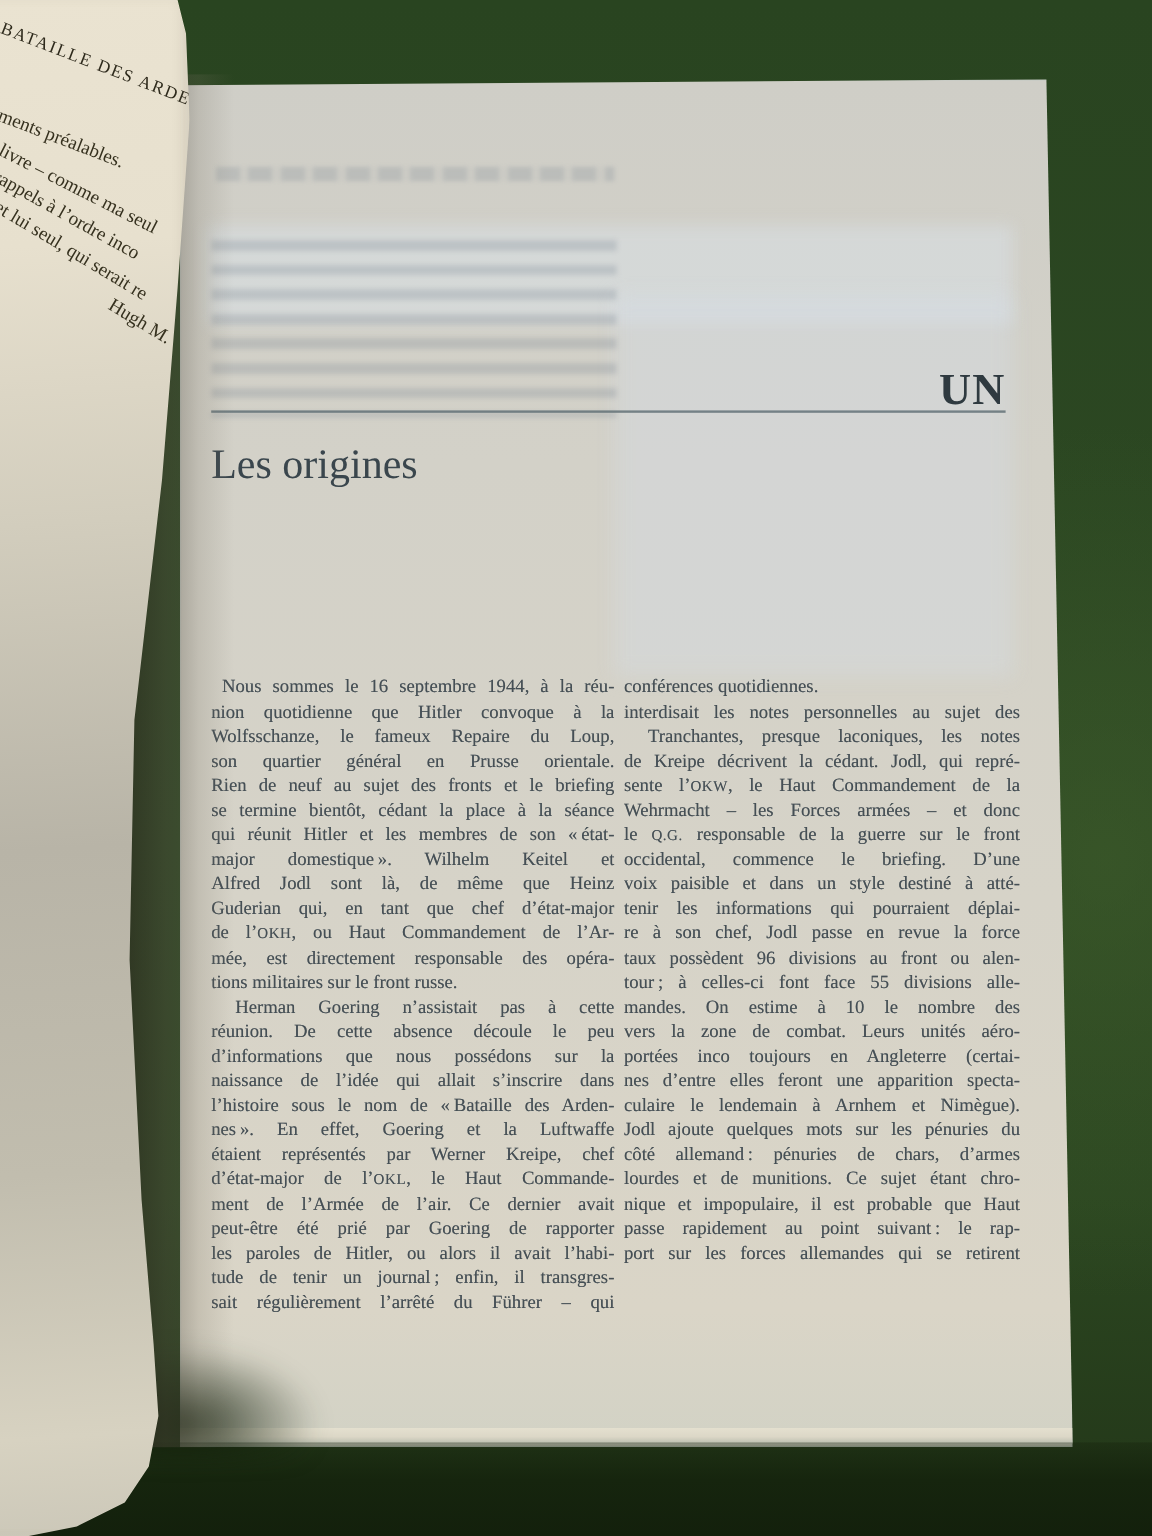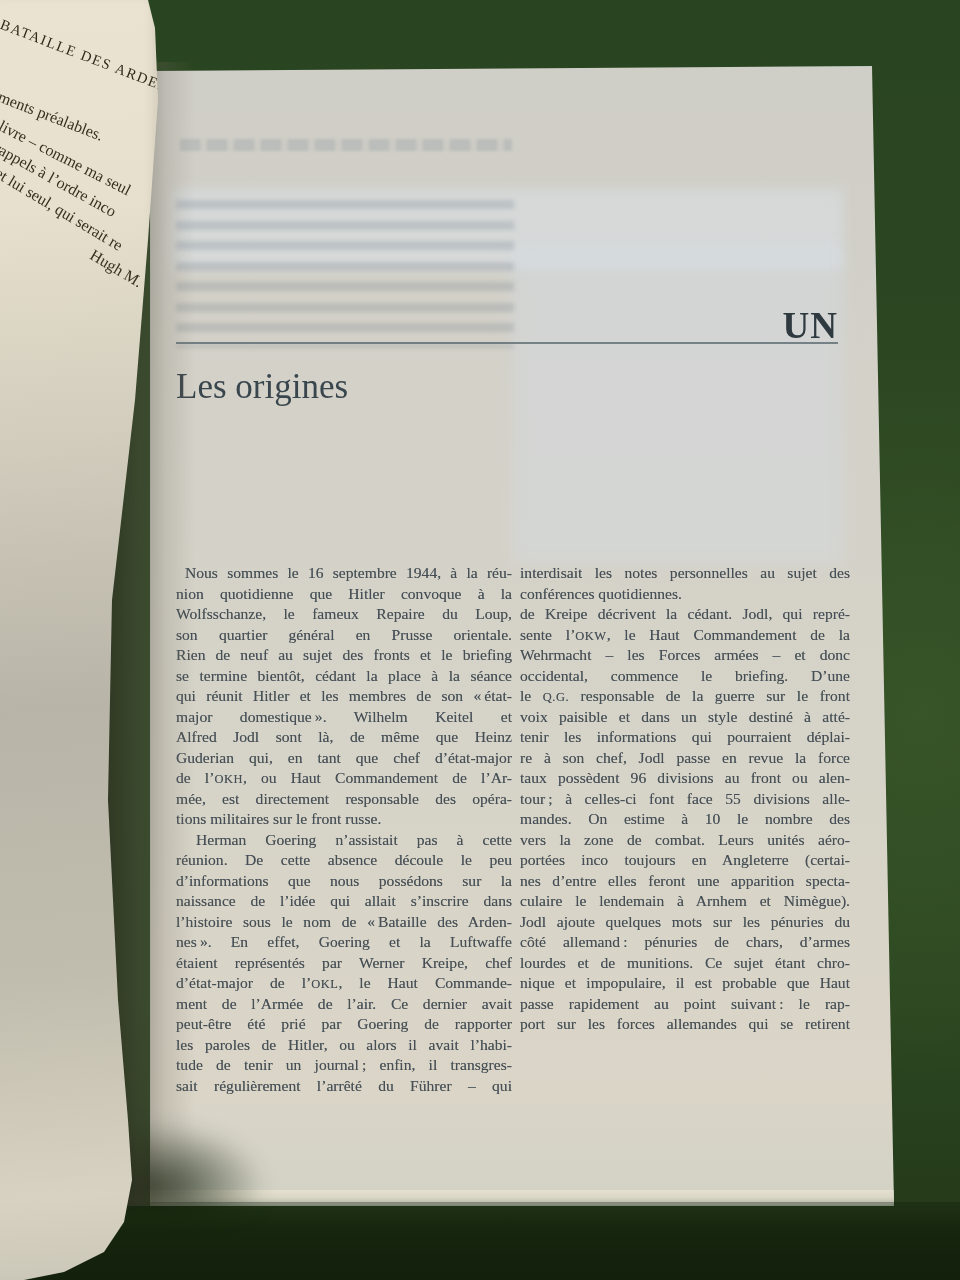--- a/index.html
+++ b/index.html
@@ -96,27 +96,28 @@
       <div class="line">nes ». En effet, Goering et la Luftwaffe</div>
       <div class="line">étaient représentés par Werner Kreipe, chef</div>
       <div class="line">d’état-major de l’<span class="sc">OKL</span>, le Haut Commande-</div>
       <div class="line">ment de l’Armée de l’air. Ce dernier avait</div>
       <div class="line">peut-être été prié par Goering de rapporter</div>
       <div class="line">les paroles de Hitler, ou alors il avait l’habi-</div>
       <div class="line">tude de tenir un journal ; enfin, il transgres-</div>
       <div class="line">sait régulièrement l’arrêté du Führer – qui</div>
     </div>
   <div class="col col-right">
+      <div class="line end">conférences quotidiennes.</div>
       <div class="line">interdisait les notes personnelles au sujet des</div>
-      <div class="line end">conférences quotidiennes.</div>
+      <div class="line" style="text-indent: 20px;">Tranchantes, presque laconiques, les notes</div>
       <div class="line">de Kreipe décrivent la cédant. Jodl, qui repré-</div>
       <div class="line">sente l’<span class="sc">OKW</span>, le Haut Commandement de la</div>
       <div class="line">Wehrmacht – les Forces armées – et donc</div>
+      <div class="line">le <span class="sc">Q.G.</span> responsable de la guerre sur le front</div>
       <div class="line">occidental, commence le briefing. D’une</div>
-      <div class="line">le <span class="sc">Q.G.</span> responsable de la guerre sur le front</div>
       <div class="line">voix paisible et dans un style destiné à atté-</div>
       <div class="line">tenir les informations qui pourraient déplai-</div>
       <div class="line">re à son chef, Jodl passe en revue la force</div>
       <div class="line">taux possèdent 96 divisions au front ou alen-</div>
       <div class="line">tour ; à celles-ci font face 55 divisions alle-</div>
       <div class="line">mandes. On estime à 10 le nombre des</div>
       <div class="line">vers la zone de combat. Leurs unités aéro-</div>
       <div class="line">portées inco toujours en Angleterre (certai-</div>
       <div class="line">nes d’entre elles feront une apparition specta-</div>
       <div class="line">culaire le lendemain à Arnhem et Nimègue).</div>

